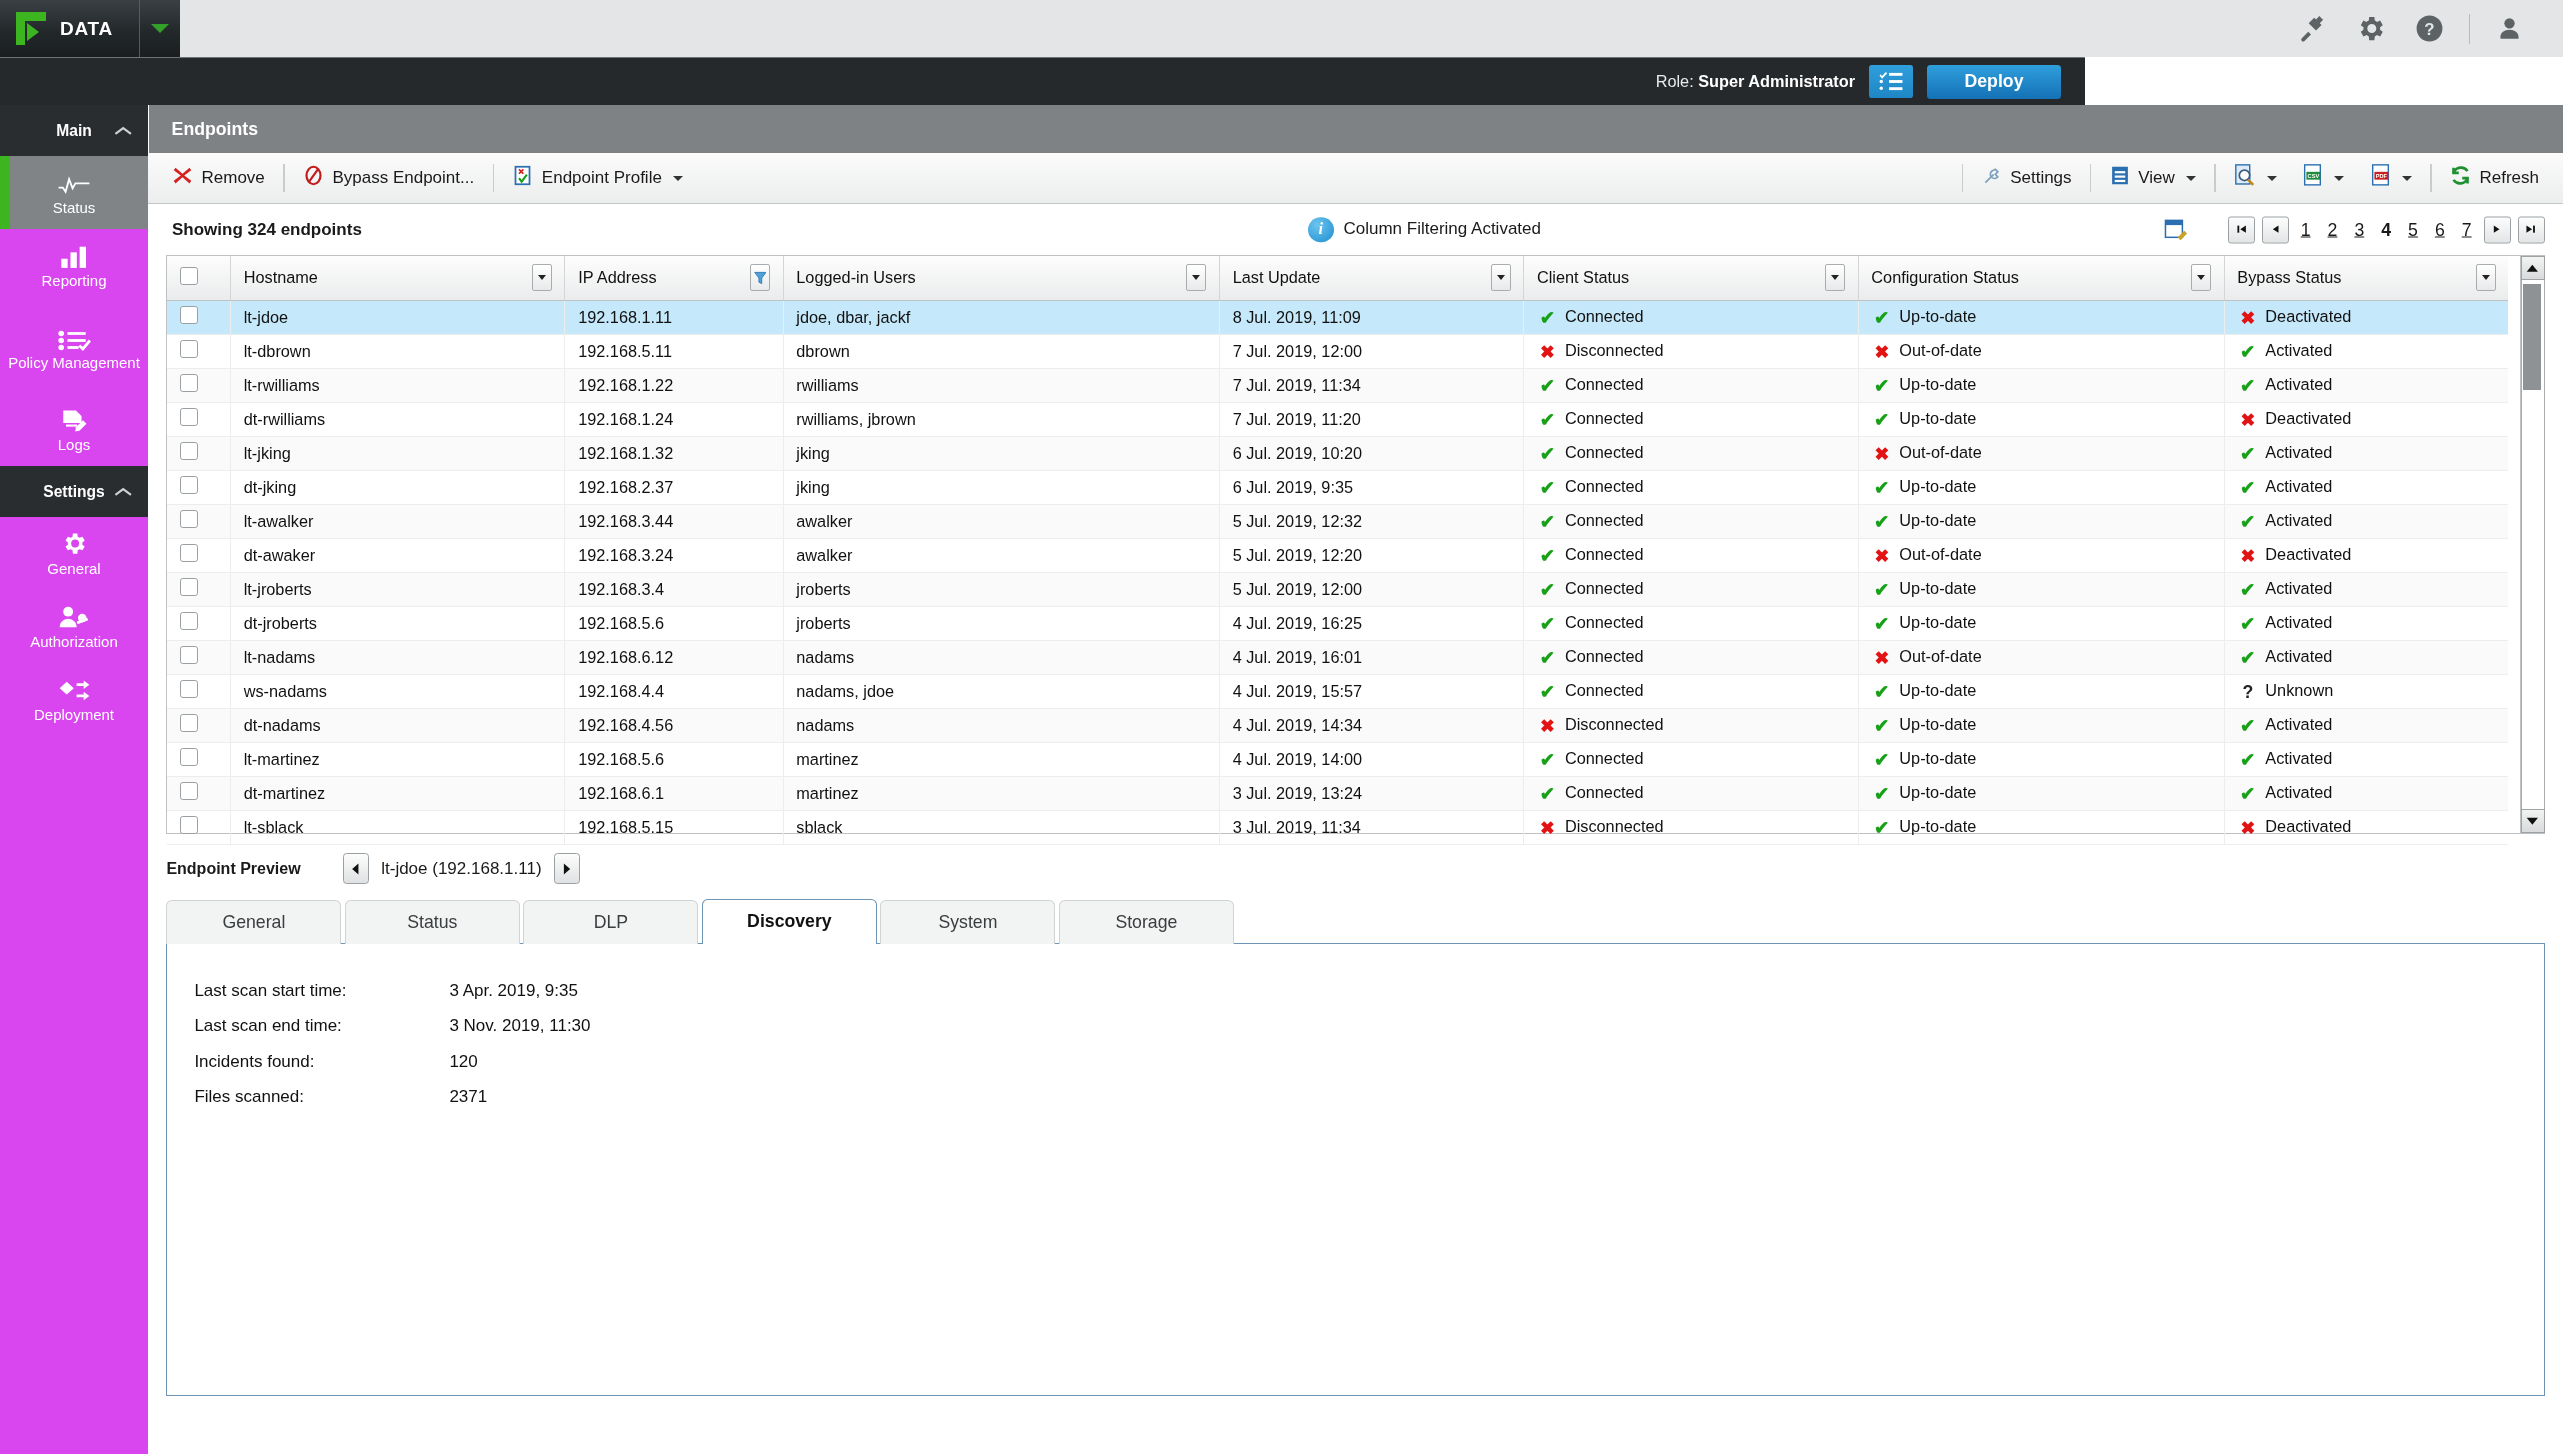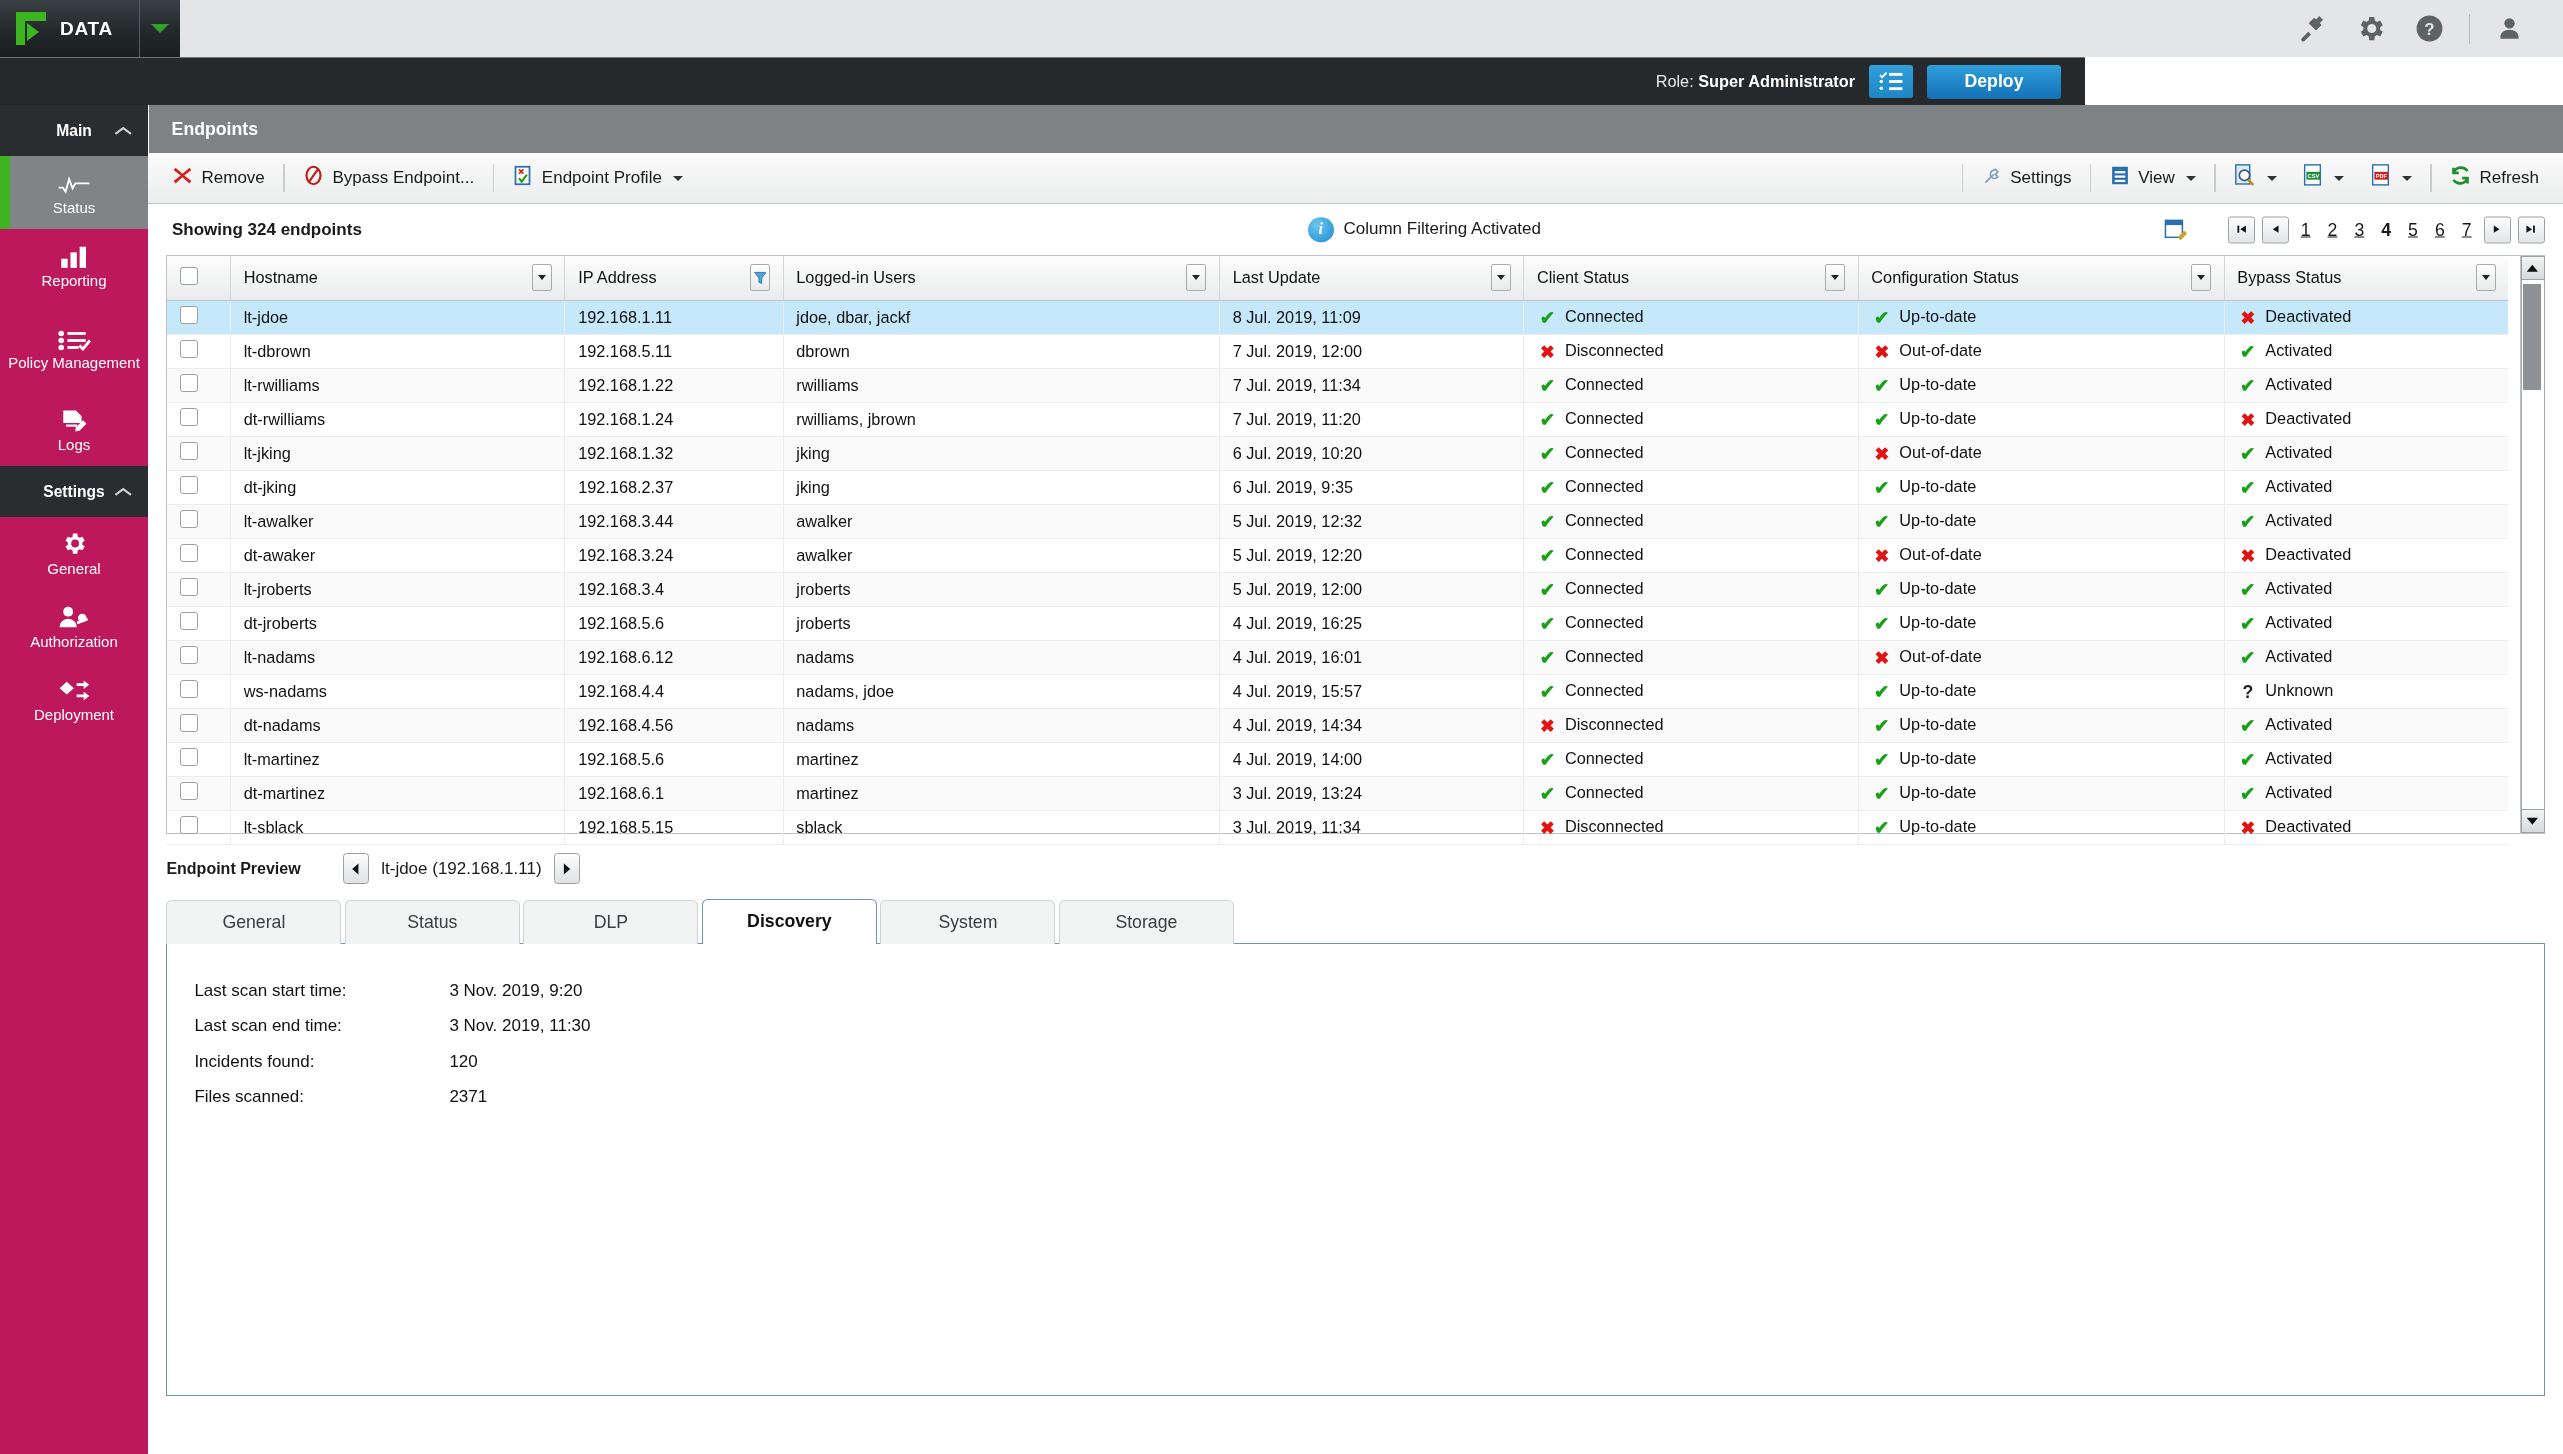--- a/index.html
+++ b/index.html
@@ -37,21 +37,21 @@
              border-top:1.4px solid #6e7376; }
   .role-text { color:#e8eaeb; font-size:16.3px; }
   .role-text b { color:#ffffff; font-weight:bold; }
   .btn-checklist { width:44px; height:33px; background:linear-gradient(180deg,#2f9fdc 0%,#1f86c4 100%);
                    border-radius:2.8px; display:flex; align-items:center; justify-content:center; }
   .btn-deploy { min-width:134px; height:34px; background:linear-gradient(180deg,#2f9fdc 0%,#1471b5 100%);
                 border-radius:3.5px; color:#ffffff; font-size:17.7px; font-weight:bold;
                 display:flex; align-items:center; justify-content:center; padding:0 20px; }
 
   
-  .sidebar { position:absolute; left:0; top:105px; width:148px; height:1349px; background:#be185d; }
+  .sidebar { position:absolute; left:0; top:105px; width:148px; height:1349px; background:#d946ef; }
   .side-group { height:51px; background:#2a2d2f; color:#ffffff; font-size:15.6px; font-weight:bold;
                 display:flex; align-items:center; justify-content:center; position:relative; }
   .side-group .chev { position:absolute; right:15.6px; top:50%; transform:translateY(-50%); }
   .side-item { height:73px; display:flex; flex-direction:column; align-items:center; justify-content:center;
                gap:4.2px; color:#ffffff; font-size:15px; position:relative; text-align:center; line-height:1.12; }
   .side-item.tall { height:91px; }
   .side-item.active { background:#808487; }
   .side-item.active::before { content:""; position:absolute; left:0; top:0; width:10px; height:100%; background:#3cb521; }
   .side-ico { height:28px; display:flex; align-items:flex-end; justify-content:center; }
 
@@ -728,21 +728,21 @@
         <div class="tab">Status</div>
         <div class="tab">DLP</div>
         <div class="tab active">Discovery</div>
         <div class="tab">System</div>
         <div class="tab">Storage</div>
       </div>
 
     <div class="tabpanel">
       <div class="pv-rows" id="pvrows">
           <div class="pv-label">Last scan start time:</div>
-          <div class="pv-value">3 Nov. 2019, 9:20</div>
+          <div class="pv-value">3 Apr. 2019, 9:35</div>
           <div class="pv-label">Last scan end time:</div>
           <div class="pv-value">3 Nov. 2019, 11:30</div>
           <div class="pv-label">Incidents found:</div>
           <div class="pv-value">120</div>
           <div class="pv-label">Files scanned:</div>
           <div class="pv-value">2371</div>
         </div>
     </div>
   </div>
 </div>

